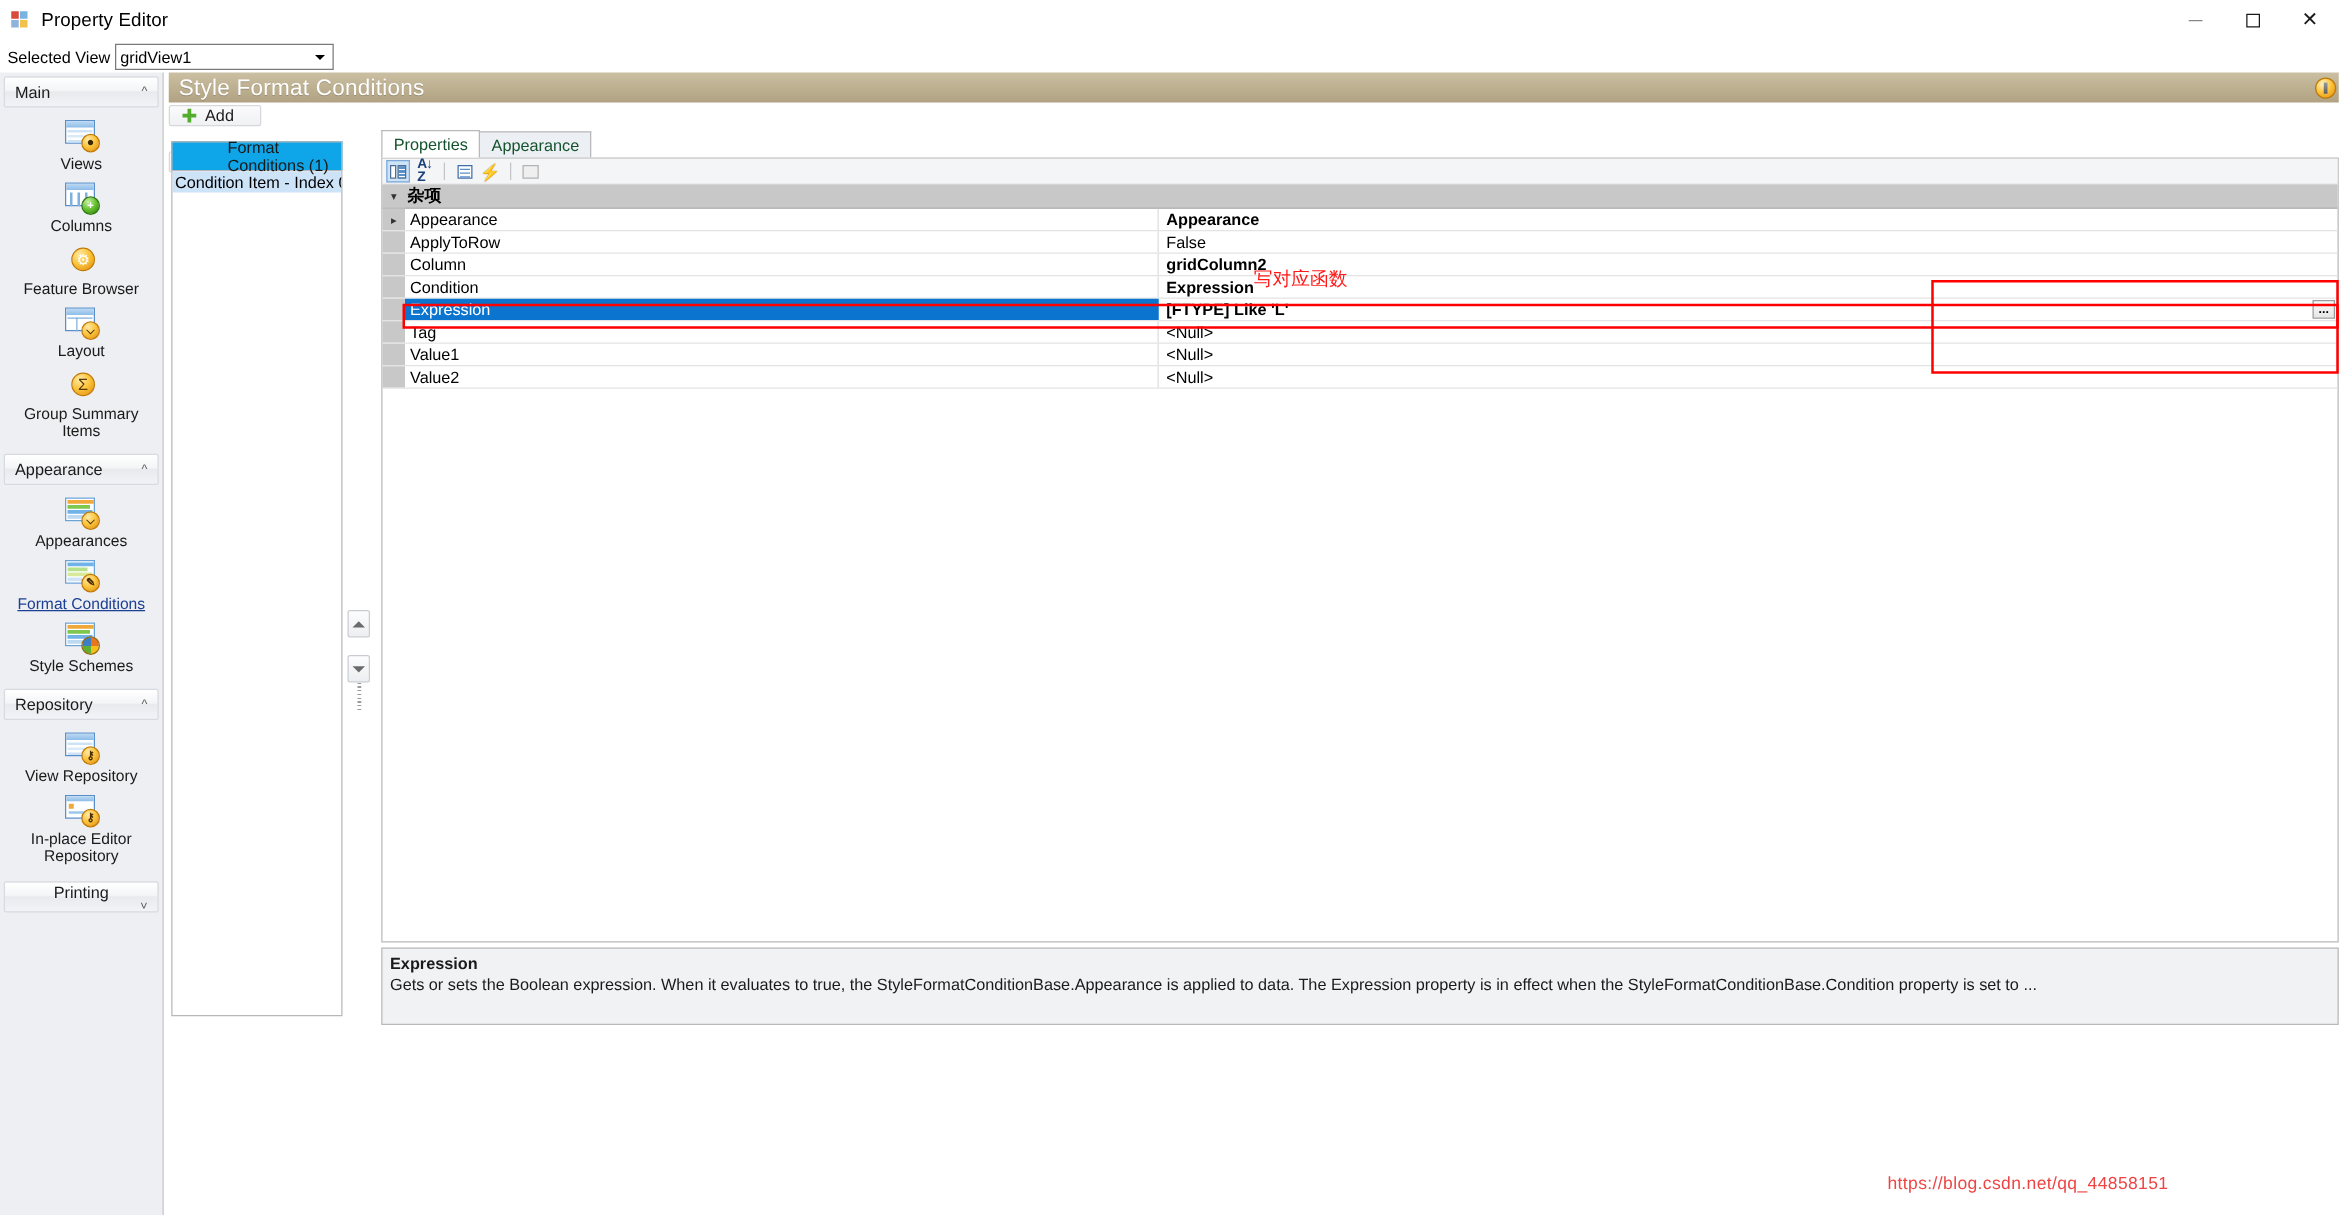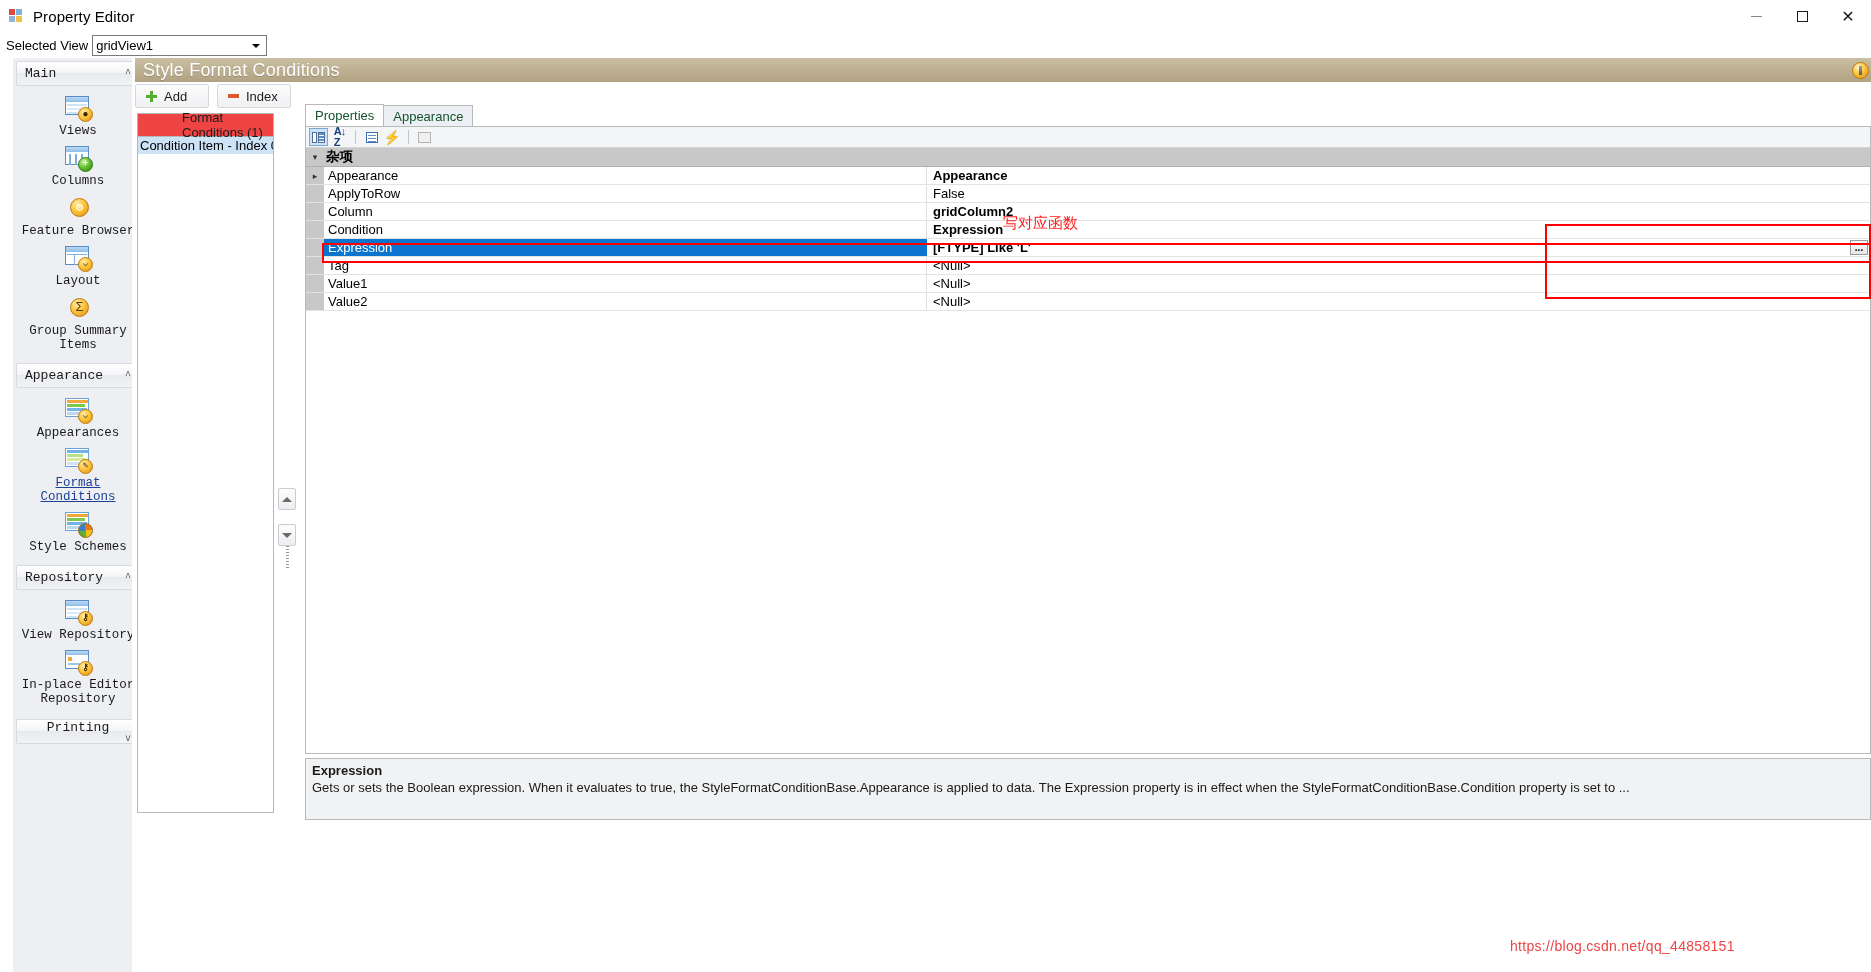--- a/index.html
+++ b/index.html
@@ -44,22 +44,22 @@
   }
   #selview-combo .val{font-size:13px;padding-left:3px;color:#000;}
   #selview-combo .arrow{
     position:absolute;right:6px;top:50%;transform:translateY(-50%);
     width:0;height:0;border-left:4px solid transparent;border-right:4px solid transparent;
     border-top:4px solid #000;
   }
 
   
   #navpane{
-    position:absolute;left:13px;top:58px;width:131px;height:914px;
-    background:#edeff2;border-right:1px solid #c8c8c8;overflow:hidden;font-family:Liberation Mono, monospace;
+    position:absolute;left:0;top:58px;width:131px;height:914px;
+    background:#edeff2;border-right:1px solid #c8c8c8;overflow:hidden;
   }
   .nav-group-header{
     margin:3px 3px 0 3px;height:25px;
     background:linear-gradient(to bottom,#ffffff 0%,#f4f5f7 45%,#e8eaee 50%,#f2f3f6 100%);
     border:1px solid #d7dae0;border-radius:2px;
     display:flex;align-items:center;padding:0 8px;
     font-size:13px;color:#1a1a1a;
   }
   .nav-group-header .chev{margin-left:auto;font-size:10px;color:#555;line-height:1;}
   .nav-items{padding-top:6px;}
@@ -121,41 +121,41 @@
     margin-left:auto;margin-right:2px;width:17px;height:17px;border-radius:50%;
     background:radial-gradient(circle at 35% 28%, #fff3c9 0%, #fcc63e 45%, #e08a0d 100%);
     border:1px solid #c07a07;display:flex;align-items:center;justify-content:center;
   }
   #banner .bicon .pen{
     width:3px;height:9px;background:linear-gradient(to bottom,#9a9a9a,#5d5d5d);
     transform:rotate(0deg);
   }
 
   
-  #cmdbar{position:absolute;left:3px;top:26px;height:25px;display:flex;gap:8px;}
+  #cmdbar{position:absolute;left:3px;top:26px;height:25px;display:flex;gap:20px;flex-direction:column;}
   .cmdbtn{
     height:24px;min-width:74px;padding:0 10px;
     background:linear-gradient(to bottom,#fbfbfc,#f0f1f3);
     border:1px solid #d6d8dc;border-radius:2px;
     display:flex;align-items:center;gap:7px;font-size:13px;color:#1a1a1a;
   }
   .cmdbtn .plus{
     width:11px;height:11px;position:relative;flex:none;
   }
   .cmdbtn .plus::before,.cmdbtn .plus::after{
     content:"";position:absolute;background:#52ae2c;border:0;
   }
   .cmdbtn .plus::before{left:4px;top:0;width:3px;height:11px;}
   .cmdbtn .plus::after{left:0;top:4px;width:11px;height:3px;}
   .cmdbtn .minus{width:11px;height:4px;background:#d95b2a;flex:none;}
 
   
   #condlist-wrap{position:absolute;left:5px;top:55px;width:137px;height:700px;}
   #condlist-header{
-    height:23px;background:#ef4444;border:1px solid #b8b8b8;border-bottom:none;
+    height:23px;background:#0ea5e9;border:1px solid #b8b8b8;border-bottom:none;
     display:flex;align-items:center;justify-content:center;font-size:13px;color:#1a1a1a;padding-left:44px;
   }
   #condlist{
     border:1px solid #b8b8b8;background:#ffffff;height:677px;overflow:hidden;
   }
   .cond-item{
     height:17px;line-height:17px;font-size:13px;white-space:nowrap;overflow:hidden;
     padding-left:2px;
   }
   .cond-item.selected{background:#cde3f7;color:#000;}

